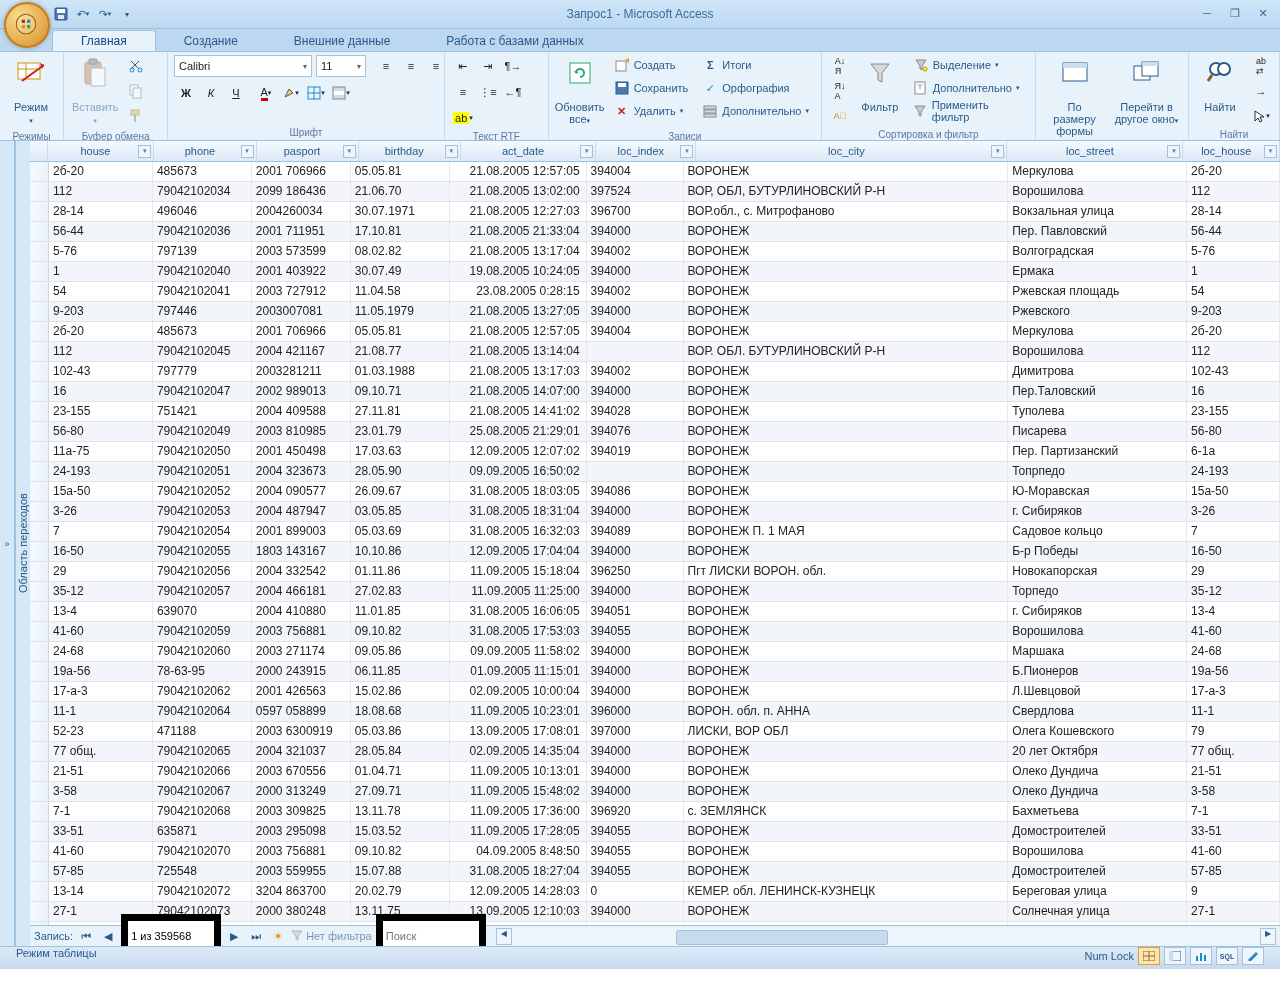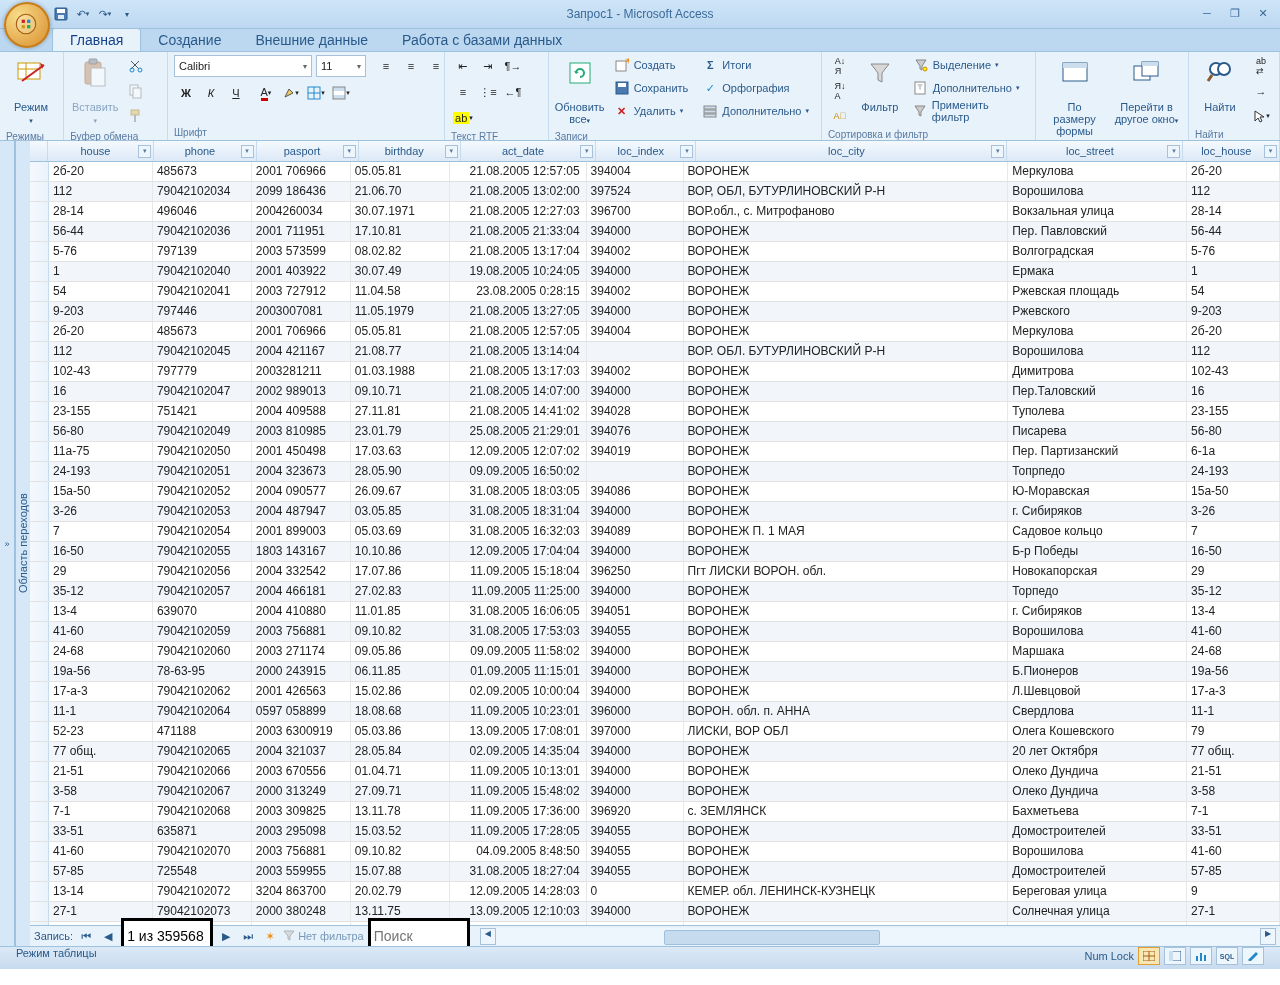--- a/index.html
+++ b/index.html
@@ -5,26 +5,26 @@
 html,body{margin:0;padding:0;font-family:"Segoe UI",Tahoma,sans-serif;font-size:11px;color:#222;background:#fff;overflow:hidden;width:1280px;height:985px}
 .titlebar{height:28px;background:linear-gradient(#cfe5f8,#bcd8f0);display:flex;align-items:center;border-bottom:1px solid #9ec1dd;position:relative}
 .office-btn{width:42px;height:42px;position:absolute;left:4px;top:2px;z-index:10;border-radius:50%;background:radial-gradient(circle at 30% 30%,#f8dd8a,#d98e2e);border:2px solid #c77c1a;box-shadow:0 0 4px rgba(0,0,0,.3)}
 .office-btn svg{width:26px;height:26px;margin:7px}
 .qat{margin-left:52px;display:flex;gap:4px;align-items:center}
 .qat-btn{width:18px;height:18px;display:flex;align-items:center;justify-content:center;color:#2a5a8a;border-radius:2px}
 .title-txt{position:absolute;left:50%;transform:translateX(-50%);color:#3a6a9a;font-size:12px}
 .winctrl{position:absolute;right:4px;top:3px;display:flex;gap:2px}
 .winctrl div{width:24px;height:18px;display:flex;align-items:center;justify-content:center;color:#3a6a9a;border:1px solid transparent;border-radius:2px}
 .tabbar{height:22px;background:#bcd8f0;display:flex;align-items:flex-end;padding-left:52px;border-bottom:1px solid #9ec1dd}
-.tab{padding:3px 17px 3px;font-size:14px;color:#2a5a8a;cursor:pointer}
+.tab{padding:3px 28px 3px;font-size:12px;color:#2a5a8a;cursor:pointer}
 .tab.active{background:#e8f2fb;border:1px solid #9ec1dd;border-bottom:none;border-radius:3px 3px 0 0;color:#15428b}
 .ribbon{height:88px;background:#e8f2fb;border-bottom:1px solid #9ec1dd;display:flex;position:relative}
 .rgroup{border-right:1px solid #c7dbee;display:flex;flex-direction:column;justify-content:space-between;padding:2px 6px 1px}
 .rgroup-body{display:flex;gap:4px;align-items:flex-start;flex:1}
-.rgroup-label{font-size:10px;color:#5a7aa0;padding:1px 0;position:relative}
+.rgroup-label{font-size:10px;color:#5a7aa0;text-align:center;padding:1px 0;position:relative}
 .bigbtn{display:flex;flex-direction:column;align-items:center;width:44px;padding:2px;border:1px solid transparent;border-radius:3px}
 .bigbtn-icon{width:32px;height:32px;display:flex;align-items:center;justify-content:center}
 .bigbtn-lbl{font-size:11px;color:#2a5a8a;text-align:center;line-height:12px;margin-top:12px}
 .smbtn{width:22px;height:22px;display:flex;align-items:center;justify-content:center;border:1px solid transparent;border-radius:2px}
 .smrow{display:flex;gap:1px;align-items:center}
 .stack{display:flex;flex-direction:column;gap:1px}
 .font-combo{height:20px;border:1px solid #a7c1da;background:#fff;display:flex;align-items:center;padding:0 4px;font-size:11px}
 .font-combo .dd{margin-left:auto;font-size:8px;color:#666}
 .rec-item{display:flex;align-items:center;gap:4px;height:20px;font-size:11px;color:#2a5a8a;padding:0 4px;border:1px solid transparent;border-radius:2px}
 .rec-ico{width:16px;height:16px;display:flex;align-items:center;justify-content:center}
@@ -36,21 +36,21 @@
 .grid-head{height:20px;background:linear-gradient(#f4f9fe,#dce9f7);display:flex;border-bottom:1px solid #9ec1dd;flex-shrink:0}
 .rowsel-h{width:18px;border-right:1px solid #c7dbee;background:linear-gradient(#f4f9fe,#dce9f7)}
 .colh{border-right:1px solid #c7dbee;display:flex;align-items:center;justify-content:center;font-size:11px;color:#2a5a8a;position:relative;padding:0 14px 0 4px}
 .colh .dd{position:absolute;right:2px;width:11px;height:11px;border:1px solid #a7c1da;background:#eef6fd;display:flex;align-items:center;justify-content:center;font-size:7px;color:#5a7aa0}
 .grid-body{flex:1;overflow:auto}
 .grow{display:flex;height:19px;border-bottom:1px solid #e2e2e2}
 .grow:nth-child(even){background:#f2f6fa}
 .rowsel{width:18px;border-right:1px solid #c7dbee;background:linear-gradient(90deg,#f4f9fe,#eaf2fb);flex-shrink:0}
 .cell{border-right:1px solid #e8e8e8;padding:2px 4px;font-size:12px;white-space:nowrap;overflow:hidden}
 .recnav{height:20px;background:#e8f2fb;border-top:1px solid #9ec1dd;display:flex;align-items:center;font-size:11px;color:#2a5a8a;padding:0 4px;gap:4px}
-.recnav input{border:3px solid #000000;height:14px;width:80px;font-size:14px;padding:8px 3px}
+.recnav input{border:7px solid #000000;height:14px;width:80px;font-size:11px;padding:8px 3px}
 .recnav .navbtn{width:16px;height:16px;display:flex;align-items:center;justify-content:center;border:1px solid transparent}
 .statusbar{height:22px;background:linear-gradient(#dce9f7,#c7dbee);border-top:1px solid #9ec1dd;display:flex;align-items:flex-start;padding:0 16px;font-size:11px;color:#2a5a8a}
 .status-right{margin-left:auto;display:flex;gap:4px;align-items:center}
 .viewbtn{width:20px;height:16px;border:1px solid #a7c1da;background:#eef6fd;display:flex;align-items:center;justify-content:center;font-size:9px}
 .viewbtn.active{background:#f9e6b5;border-color:#e0a030}
 .hthumb{position:absolute;top:2px;height:13px;background:#c7dbee;border:1px solid #9ec1dd;border-radius:2px}
 .c0{width:95px}.c1{width:90px}.c2{width:90px}.c3{width:90px}.c4{width:126px;text-align:right}.c5{width:88px}.c6{width:316px}.c7{width:170px}.c8{width:84px}
 .c4h{width:126px}.c4{padding-right:6px}
 </style>
 </head>
@@ -682,21 +682,21 @@
           <div class="cell c5">394000</div>
           <div class="cell c6">ВОРОНЕЖ</div>
           <div class="cell c7">Б-р Победы</div>
           <div class="cell c8">16-50</div>
         </div>
         <div class="grow">
           <div class="rowsel"></div>
           <div class="cell c0">29</div>
           <div class="cell c1">79042102056</div>
           <div class="cell c2">2004 332542</div>
-          <div class="cell c3">17.07.86</div>
+          <div class="cell c3">01.11.86</div>
           <div class="cell c4">11.09.2005 15:18:04</div>
           <div class="cell c5">396250</div>
           <div class="cell c6">Пгт ЛИСКИ ВОРОН. обл.</div>
           <div class="cell c7">Новокапорская</div>
           <div class="cell c8">29</div>
         </div>
         <div class="grow">
           <div class="rowsel"></div>
           <div class="cell c0">35-12</div>
           <div class="cell c1">79042102057</div>

